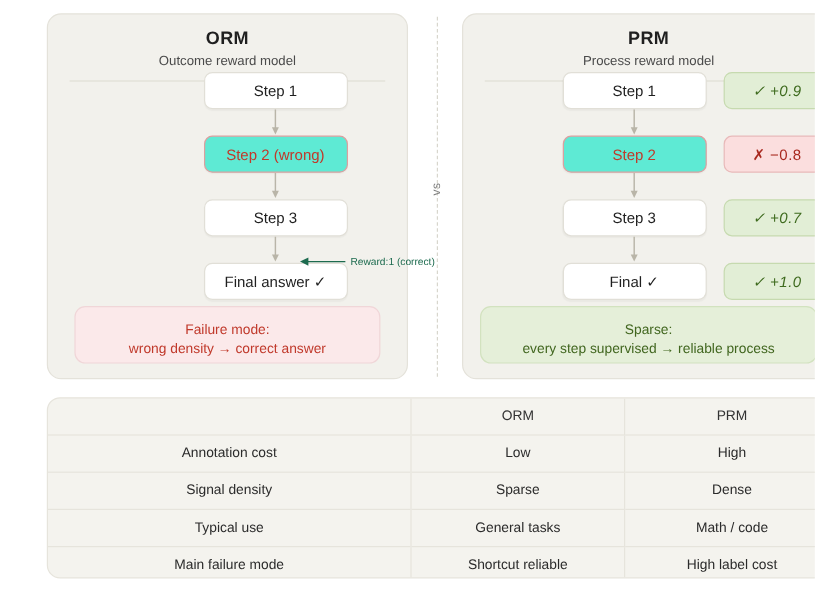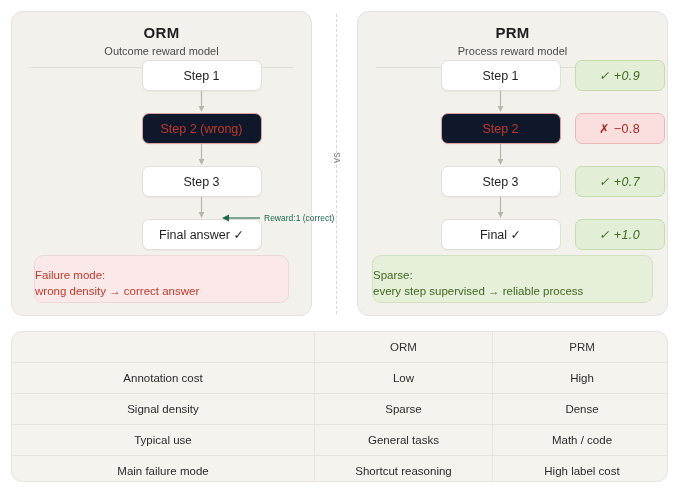--- a/index.html
+++ b/index.html
@@ -12,20 +12,21 @@
     height: 493px;
     font-family: "Liberation Sans", sans-serif;
     color: #2b2b2b;
     overflow: hidden;
   }
   .stage {
     position: relative;
     width: 556px;
     height: 493px;
     background: #ffffff;
+    margin-left: 28px;
   }
 
   
   .panel {
     position: absolute;
     top: 11px;
     height: 305px;
     background: #f2f1ec;
     border: 1px solid #e4e2da;
     border-radius: 12px;
@@ -99,21 +100,21 @@
     align-items: center;
     justify-content: center;
     background: #ffffff;
     border: 1px solid #e1dfd7;
     border-radius: 7px;
     font-size: 12.5px;
     color: #1f1f1f;
     box-shadow: 0 1px 1px rgba(0,0,0,.035);
   }
   .step.wrong {
-    background: #0f172a;
+    background: #5eead4;
     border-color: #dba0a0;
     color: #c0392b;
   }
   .reward {
     box-sizing: border-box;
     width: 90px;
     height: 31px;
     display: flex;
     align-items: center;
     justify-content: center;
@@ -159,21 +160,21 @@
     color: #1d6b4f;
     white-space: nowrap;
   }
   .annot-arrow { display: block; }
 
   
   .callout {
     position: absolute;
     box-sizing: border-box;
     border-radius: 9px;
-    text-align: left;
+    text-align: center;
     padding-top: 11px;
   }
   .callout .cl-title {
     font-size: 11.5px;
     line-height: 16px;
   }
   .callout .cl-body {
     font-size: 11.5px;
     line-height: 17px;
   }
@@ -358,20 +359,20 @@
           <td class="c-orm">Sparse</td>
           <td class="c-prm">Dense</td>
         </tr>
         <tr>
           <td class="c-label">Typical use</td>
           <td class="c-orm">General tasks</td>
           <td class="c-prm">Math / code</td>
         </tr>
         <tr>
           <td class="c-label">Main failure mode</td>
-          <td class="c-orm">Shortcut reasoning</td>
+          <td class="c-orm">Shortcut reliable</td>
           <td class="c-prm">High label cost</td>
         </tr>
       </tbody>
     </table>
   </div>
 
 </div>
 
 </body></html>

